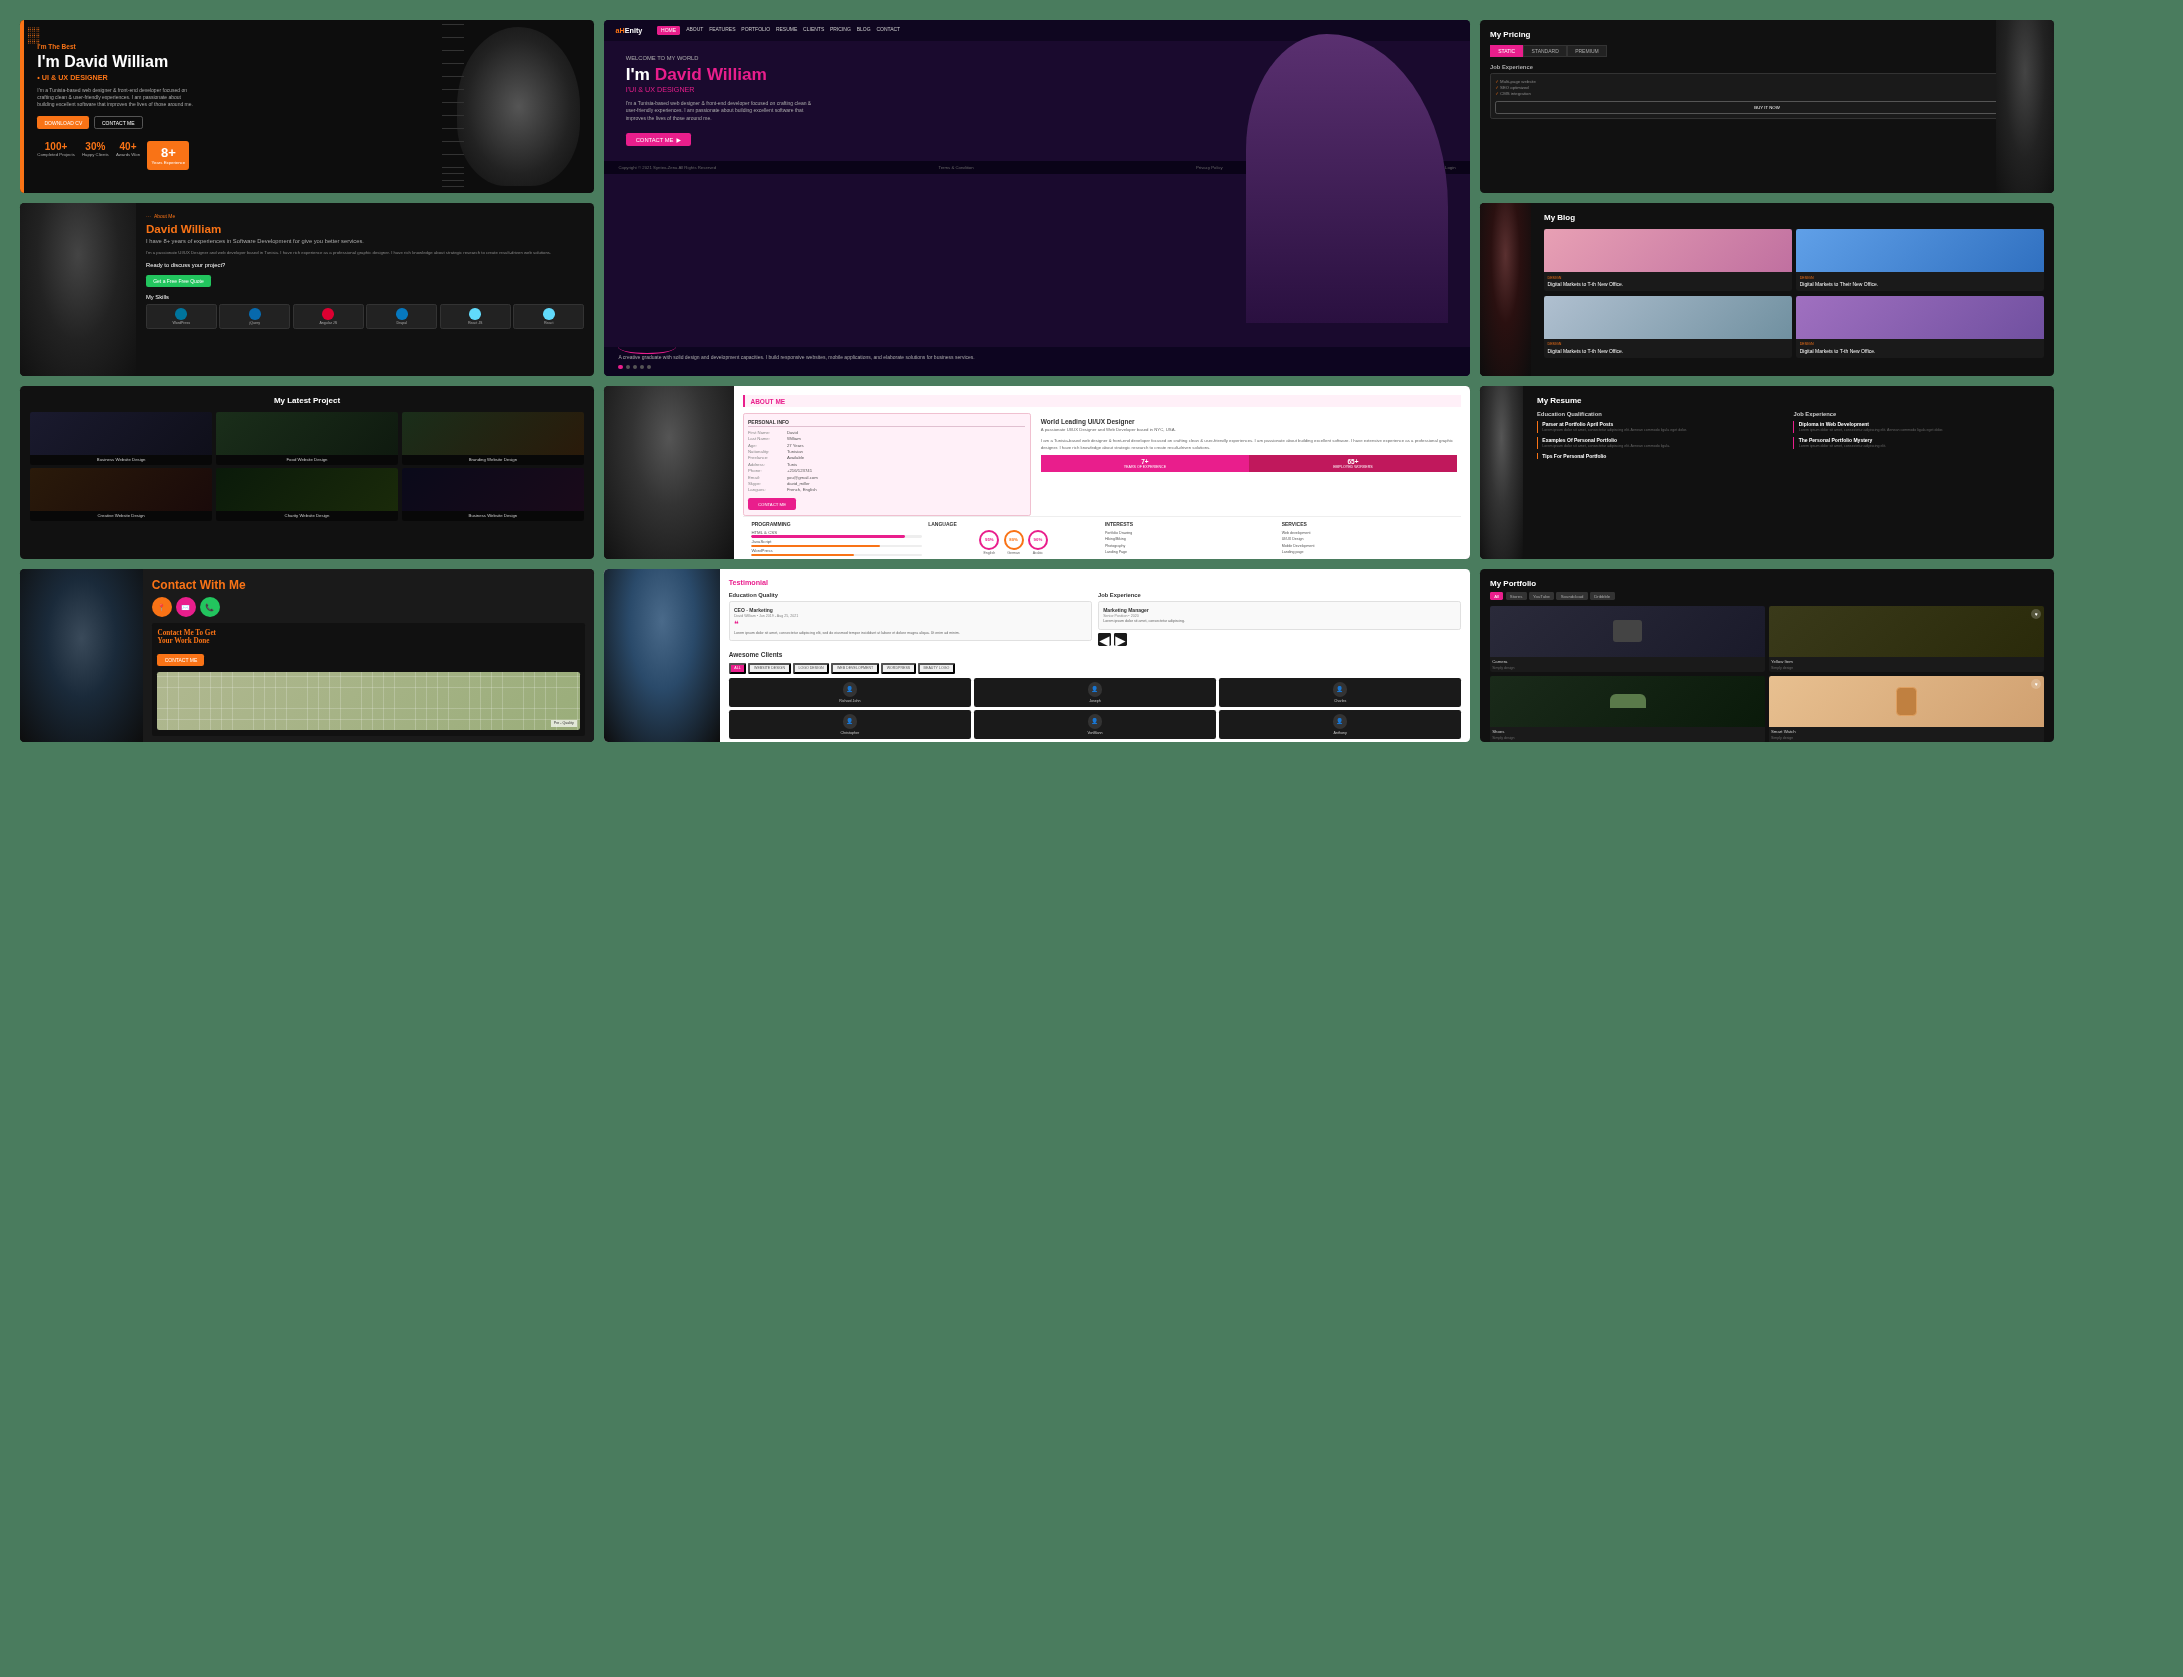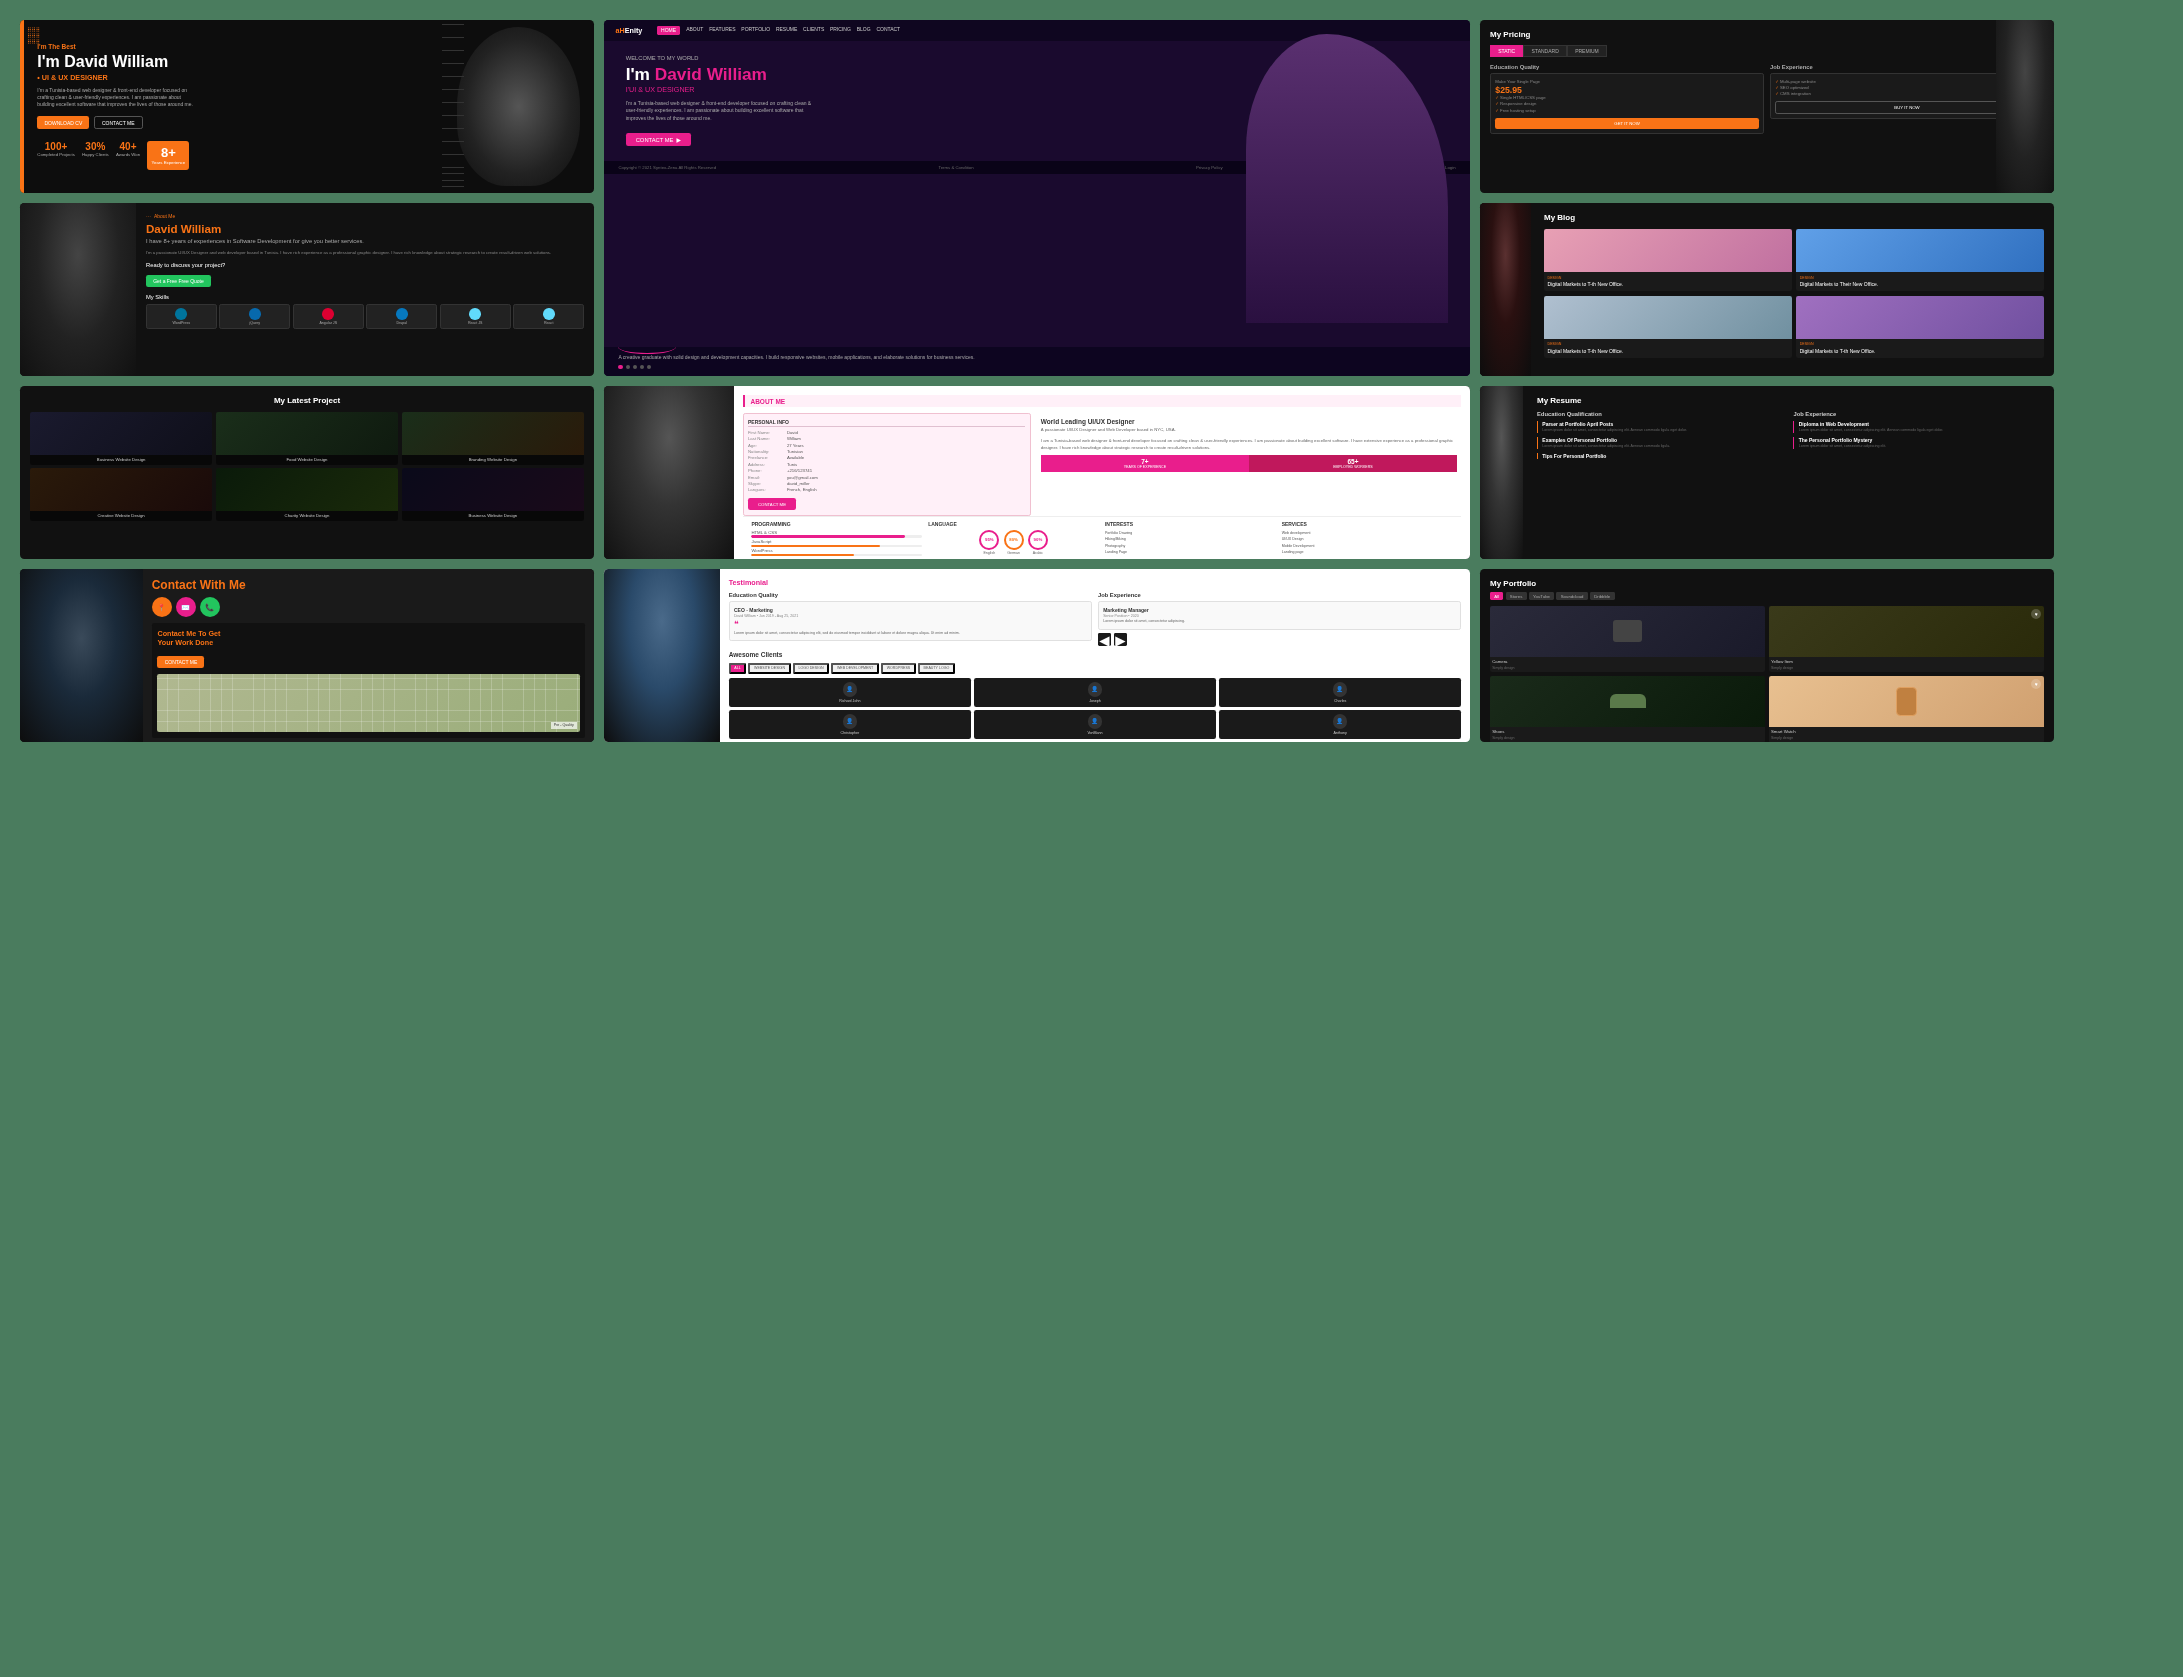--- a/index.html
+++ b/index.html
@@ -668,20 +668,21 @@
     .contact-form-mini {
       background: #111;
       padding: 5.8px;
       border-radius: 2.2px;
     }
     .contact-cta {
       font-size: 7.2px;
       font-weight: bold;
       color: white;
       margin-bottom: 6px;
+      font-family: Liberation Serif, serif;
     }
     .contact-cta span { color: #f97316; }
     .map-placeholder {
       height: 58px;
       background: linear-gradient(135deg, #b0b890 0%, #9aad7a 100%);
       border-radius: 2.2px;
       position: relative;
       overflow: hidden;
       margin-top: 2.9px;
     }
@@ -1084,31 +1085,20 @@
 
   <div class="card card-pricing" style="position:relative; overflow:hidden;">
     <div style="position:absolute;right:0;top:0;width:58px;height:100%;background:radial-gradient(ellipse at 50% 30%, #444 0%, #222 50%, #111 100%);"></div>
     <h3>My Pricing</h3>
     <div class="pricing-tabs">
       <button class="pricing-tab active">STATIC</button>
       <button class="pricing-tab">STANDARD</button>
       <button class="pricing-tab">PREMIUM</button>
     </div>
     <div class="pricing-cols">
-      <div class="pricing-col">
-        <h4>Education Quality</h4>
-        <div class="price-card">
-          <div style="font-size:4.3px;color:#888;margin-bottom:1.4px;">Make Your Single Page</div>
-          <div class="price-amount">$25.95</div>
-          <div class="price-item check">Single HTML/CSS page</div>
-          <div class="price-item check">Responsive design</div>
-          <div class="price-item check">Free hosting setup</div>
-          <button class="btn-orange" style="margin-top:2.9px;width:100%;font-size:4.3px;">GET IT NOW</button>
-        </div>
-      </div>
       <div class="pricing-col">
         <h5>Job Experience</h5>
         <div class="price-card">
           <div class="price-item check">Multi-page website</div>
           <div class="price-item check">SEO optimized</div>
           <div class="price-item check">CMS integration</div>
           <button class="btn-outline" style="margin-top:2.9px;width:100%;font-size:4.3px;">BUY IT NOW</button>
         </div>
       </div>
     </div>

